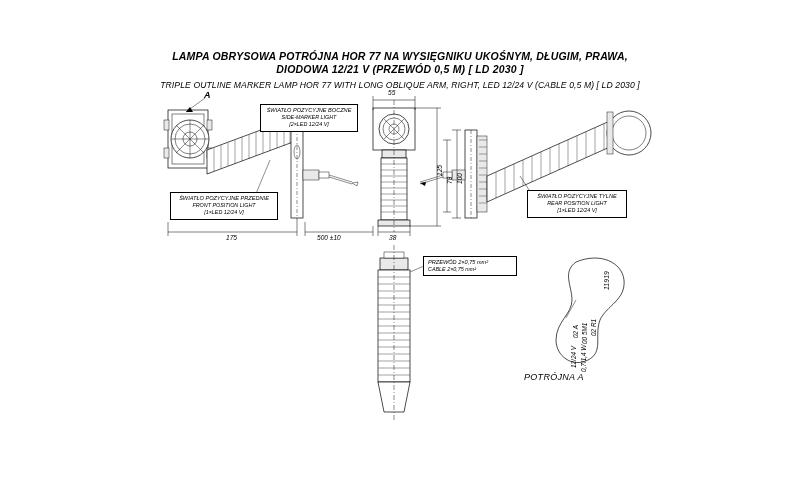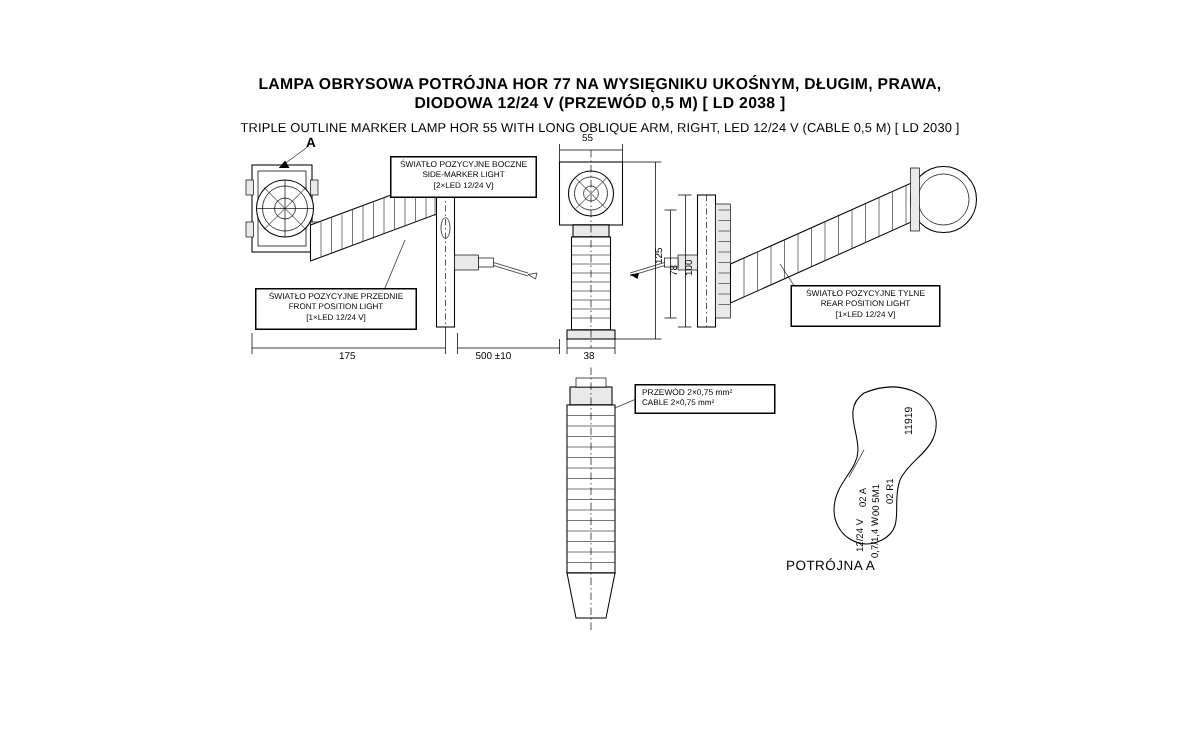--- a/index.html
+++ b/index.html
@@ -12,20 +12,21 @@
     height: 489px;
     font-family: "Liberation Sans", sans-serif;
     color: #000000;
     overflow: hidden;
   }
   #sheet {
     position: relative;
     width: 800px;
     height: 489px;
     background: #ffffff;
+    font-style: italic;
   }
   
   .title-block {
     position: absolute;
     left: 0;
     top: 50px;
     width: 800px;
     text-align: center;
   }
   .title-pl {
@@ -88,22 +89,22 @@
   .fillw { fill: #ffffff; }
   .fillg { fill: #e9e9e9; }
 </style>
 </head>
 <body>
 
 <div id="sheet">
 
   <div class="title-block">
     <div class="title-pl">LAMPA OBRYSOWA POTRÓJNA HOR 77 NA WYSIĘGNIKU UKOŚNYM, DŁUGIM, PRAWA,</div>
-    <div class="title-pl">DIODOWA 12/24 V (PRZEWÓD 0,5 M) [ LD 2038 ]</div>
-    <div class="title-en">TRIPLE OUTLINE MARKER LAMP HOR 55 WITH LONG OBLIQUE ARM, RIGHT, LED 12/24 V (CABLE 0,5 M) [ LD 2030 ]</div>
+    <div class="title-pl">DIODOWA 12/21 V (PRZEWÓD 0,5 M) [ LD 2030 ]</div>
+    <div class="title-en">TRIPLE OUTLINE MARKER LAMP HOR 77 WITH LONG OBLIQUE ARM, RIGHT, LED 12/24 V (CABLE 0,5 M) [ LD 2030 ]</div>
   </div>
 
   <svg width="800" height="489">
 
     <g>
       <rect x="168" y="110" width="40" height="58" class="ln thin fillw"></rect>
       <rect x="172" y="114" width="32" height="50" class="ln vthin fillw"></rect>
 
       <circle cx="190" cy="139" r="19" class="ln thin fillw"></circle>
       <circle cx="190" cy="139" r="15" class="ln vthin"></circle>

